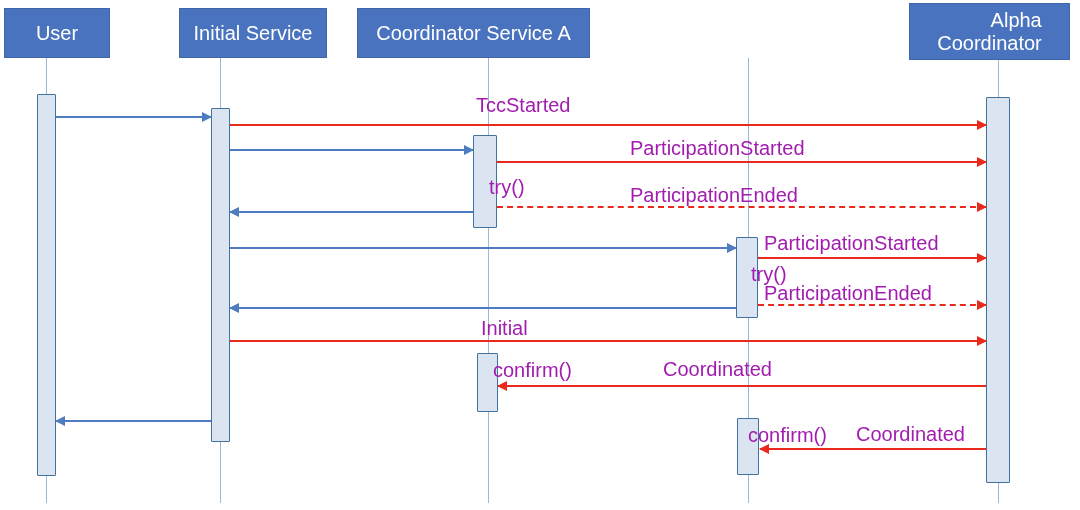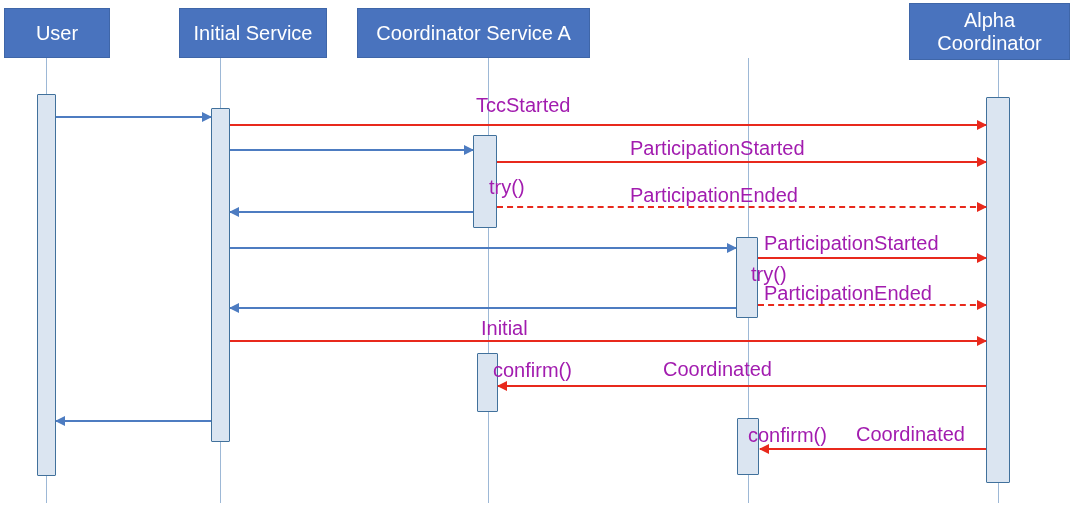--- a/index.html
+++ b/index.html
@@ -50,21 +50,21 @@
 
   <div class="actor" style="left:4px;   top:8px; width:106px; height:50px;">
     <span>User</span>
   </div>
   <div class="actor" style="left:160px; top:8px; width:148px; height:50px;margin-left:19px;">
     <span>Initial Service</span>
   </div>
   <div class="actor" style="left:357px; top:8px; width:233px; height:50px;">
     <span>Coordinator Service A</span>
   </div>
-  <div class="actor" style="left:909px; top:3px; width:161px; height:57px; padding:0 34px;">
+  <div class="actor" style="left:909px; top:3px; width:161px; height:57px; padding:0 34px;text-align:right;">
     <span>Alpha Coordinator</span>
   </div>
 
   <div class="bar" style="left:37px;  top:94px;  width:19px; height:382px;"></div>
   <div class="bar" style="left:211px; top:108px; width:19px; height:334px;"></div>
   <div class="bar" style="left:473px; top:135px; width:24px; height:93px;"></div>
   <div class="bar" style="left:477px; top:353px; width:21px; height:59px;"></div>
   <div class="bar" style="left:736px; top:237px; width:22px; height:81px;"></div>
   <div class="bar" style="left:737px; top:418px; width:22px; height:57px;"></div>
   <div class="bar" style="left:986px; top:97px;  width:24px; height:386px;"></div>

